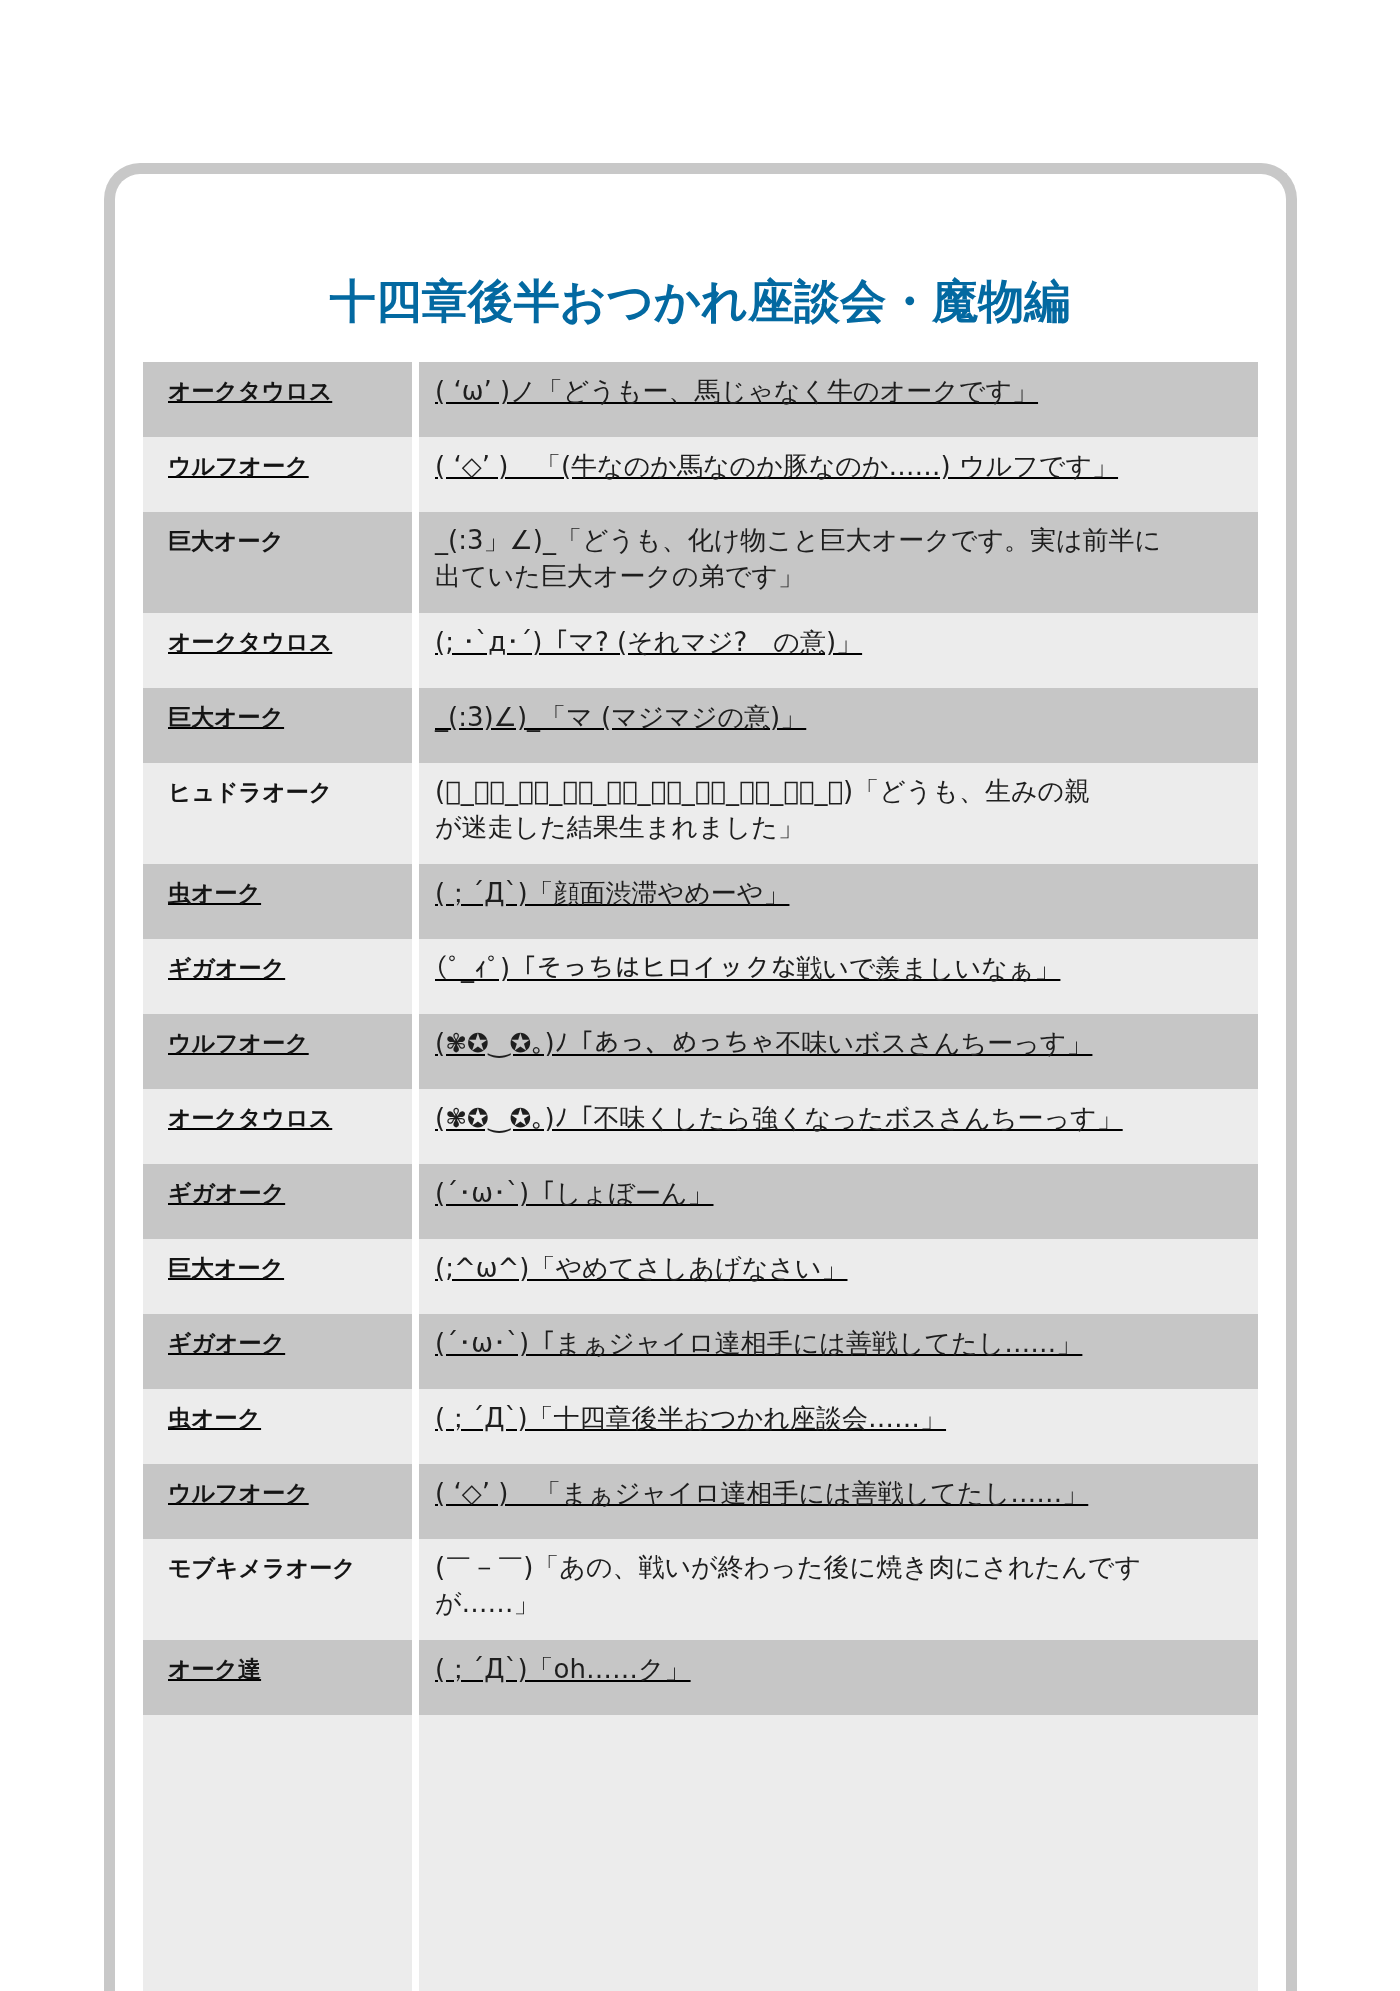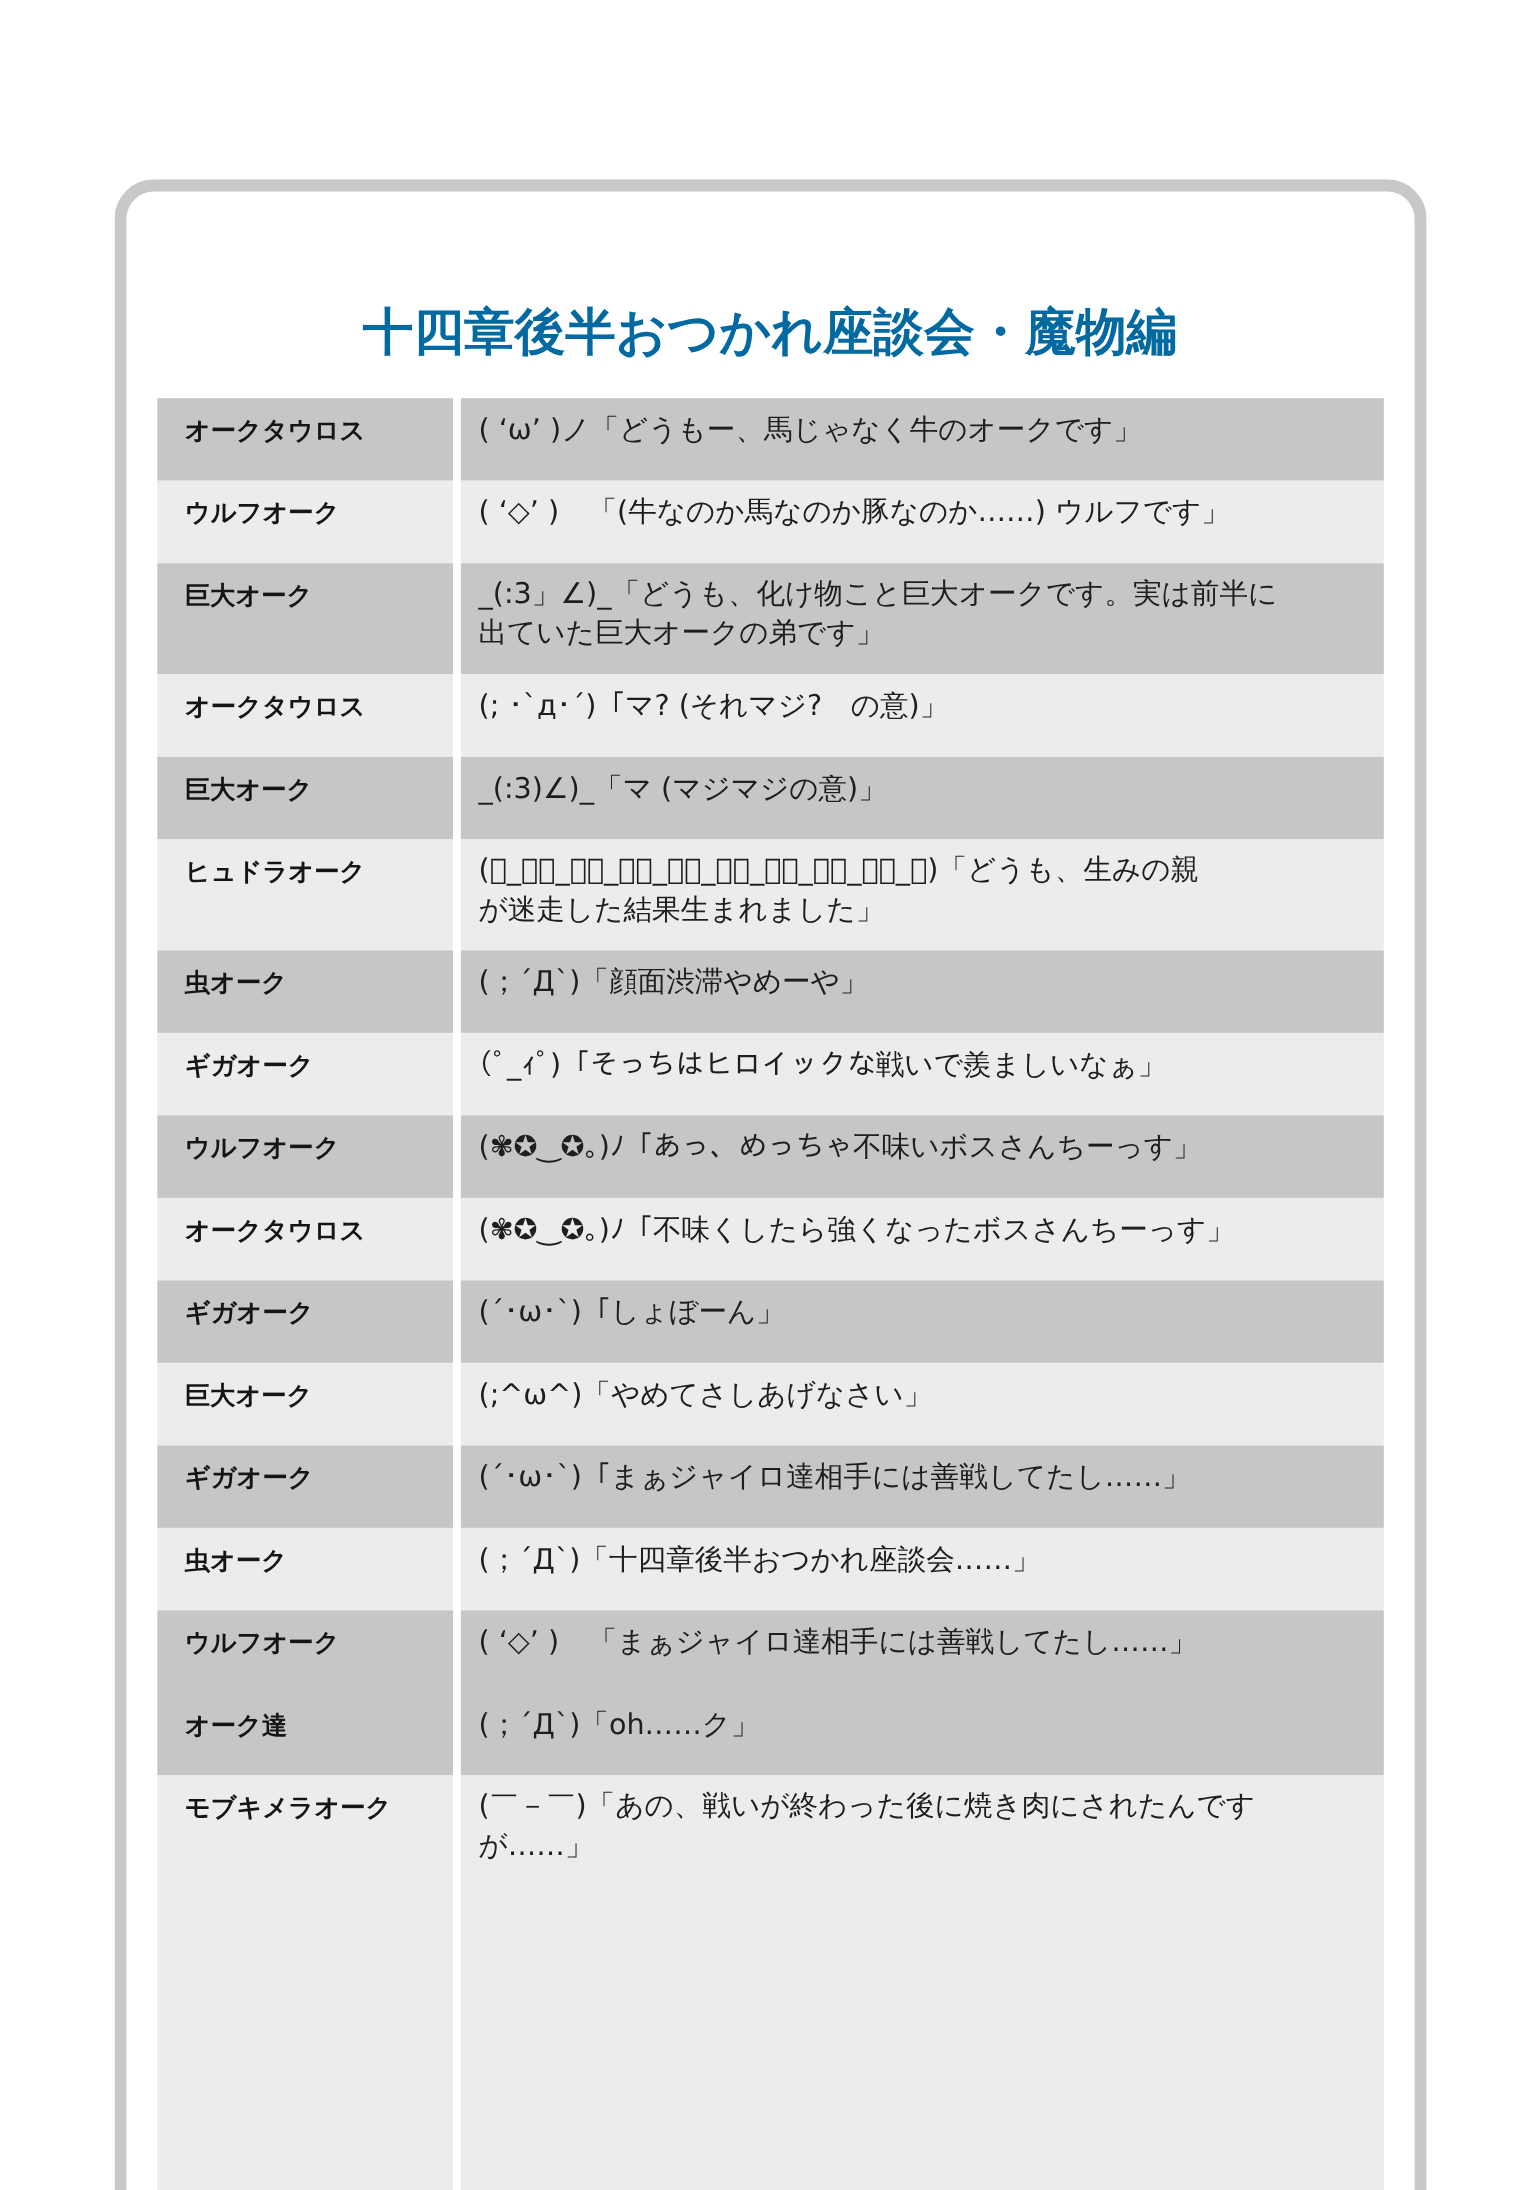--- a/index.html
+++ b/index.html
@@ -23,21 +23,21 @@
     width: 269px; box-sizing: border-box; padding: 14px 0 0 25px;
     font-weight: bold; font-size: 23px; color: #151515;
   }
   .gap { width: 7px; background: #ffffff; flex: none; }
   .cell-text {
     flex: 1; box-sizing: border-box; padding: 12px 0 0 16px;
     font-size: 26px; color: #1e1e1e; line-height: 42px; white-space: pre-wrap;
   }
   .row.dark .cell-name, .row.dark .cell-text { background: #c6c6c6; }
   .row.light .cell-name, .row.light .cell-text { background: #ececec; }
-  .row.single { height: 75px; }
+  .row.single { height: 75px; text-decoration: underline; }
   .row.double { height: 101px; }
   .row.single .cell-text { line-height: 34px; }
   .row.double .cell-text { line-height: 36px; padding-top: 10px; }
   .filler { display: flex; height: 495px; }
   .filler .cell-name, .filler .cell-text { background: #ececec; }
 </style>
 </head>
 <body>
 
 <div class="frame"></div>
@@ -115,29 +115,29 @@
     <div class="row light single">
       <div class="cell-name">虫オーク</div>
       <div class="gap"></div>
       <div class="cell-text">(；´Д`)「十四章後半おつかれ座談会……」</div>
     </div>
     <div class="row dark single">
       <div class="cell-name">ウルフオーク</div>
       <div class="gap"></div>
       <div class="cell-text">( ‘◇’ )ゞ「まぁジャイロ達相手には善戦してたし……」</div>
     </div>
-    <div class="row dark single">
-      <div class="cell-name">オーク達</div>
-      <div class="gap"></div>
-      <div class="cell-text">(；´Д`)「oh……ク」</div>
-    </div>
     <div class="row light double">
       <div class="cell-name">モブキメラオーク</div>
       <div class="gap"></div>
       <div class="cell-text">(￣－￣)「あの、戦いが終わった後に焼き肉にされたんです
 が……」</div>
+    </div>
+    <div class="row dark single">
+      <div class="cell-name">オーク達</div>
+      <div class="gap"></div>
+      <div class="cell-text">(；´Д`)「oh……ク」</div>
     </div>
     <div class="filler">
       <div class="cell-name"></div>
       <div class="gap"></div>
       <div class="cell-text"></div>
     </div>
   </div>
 
 </body></html>

